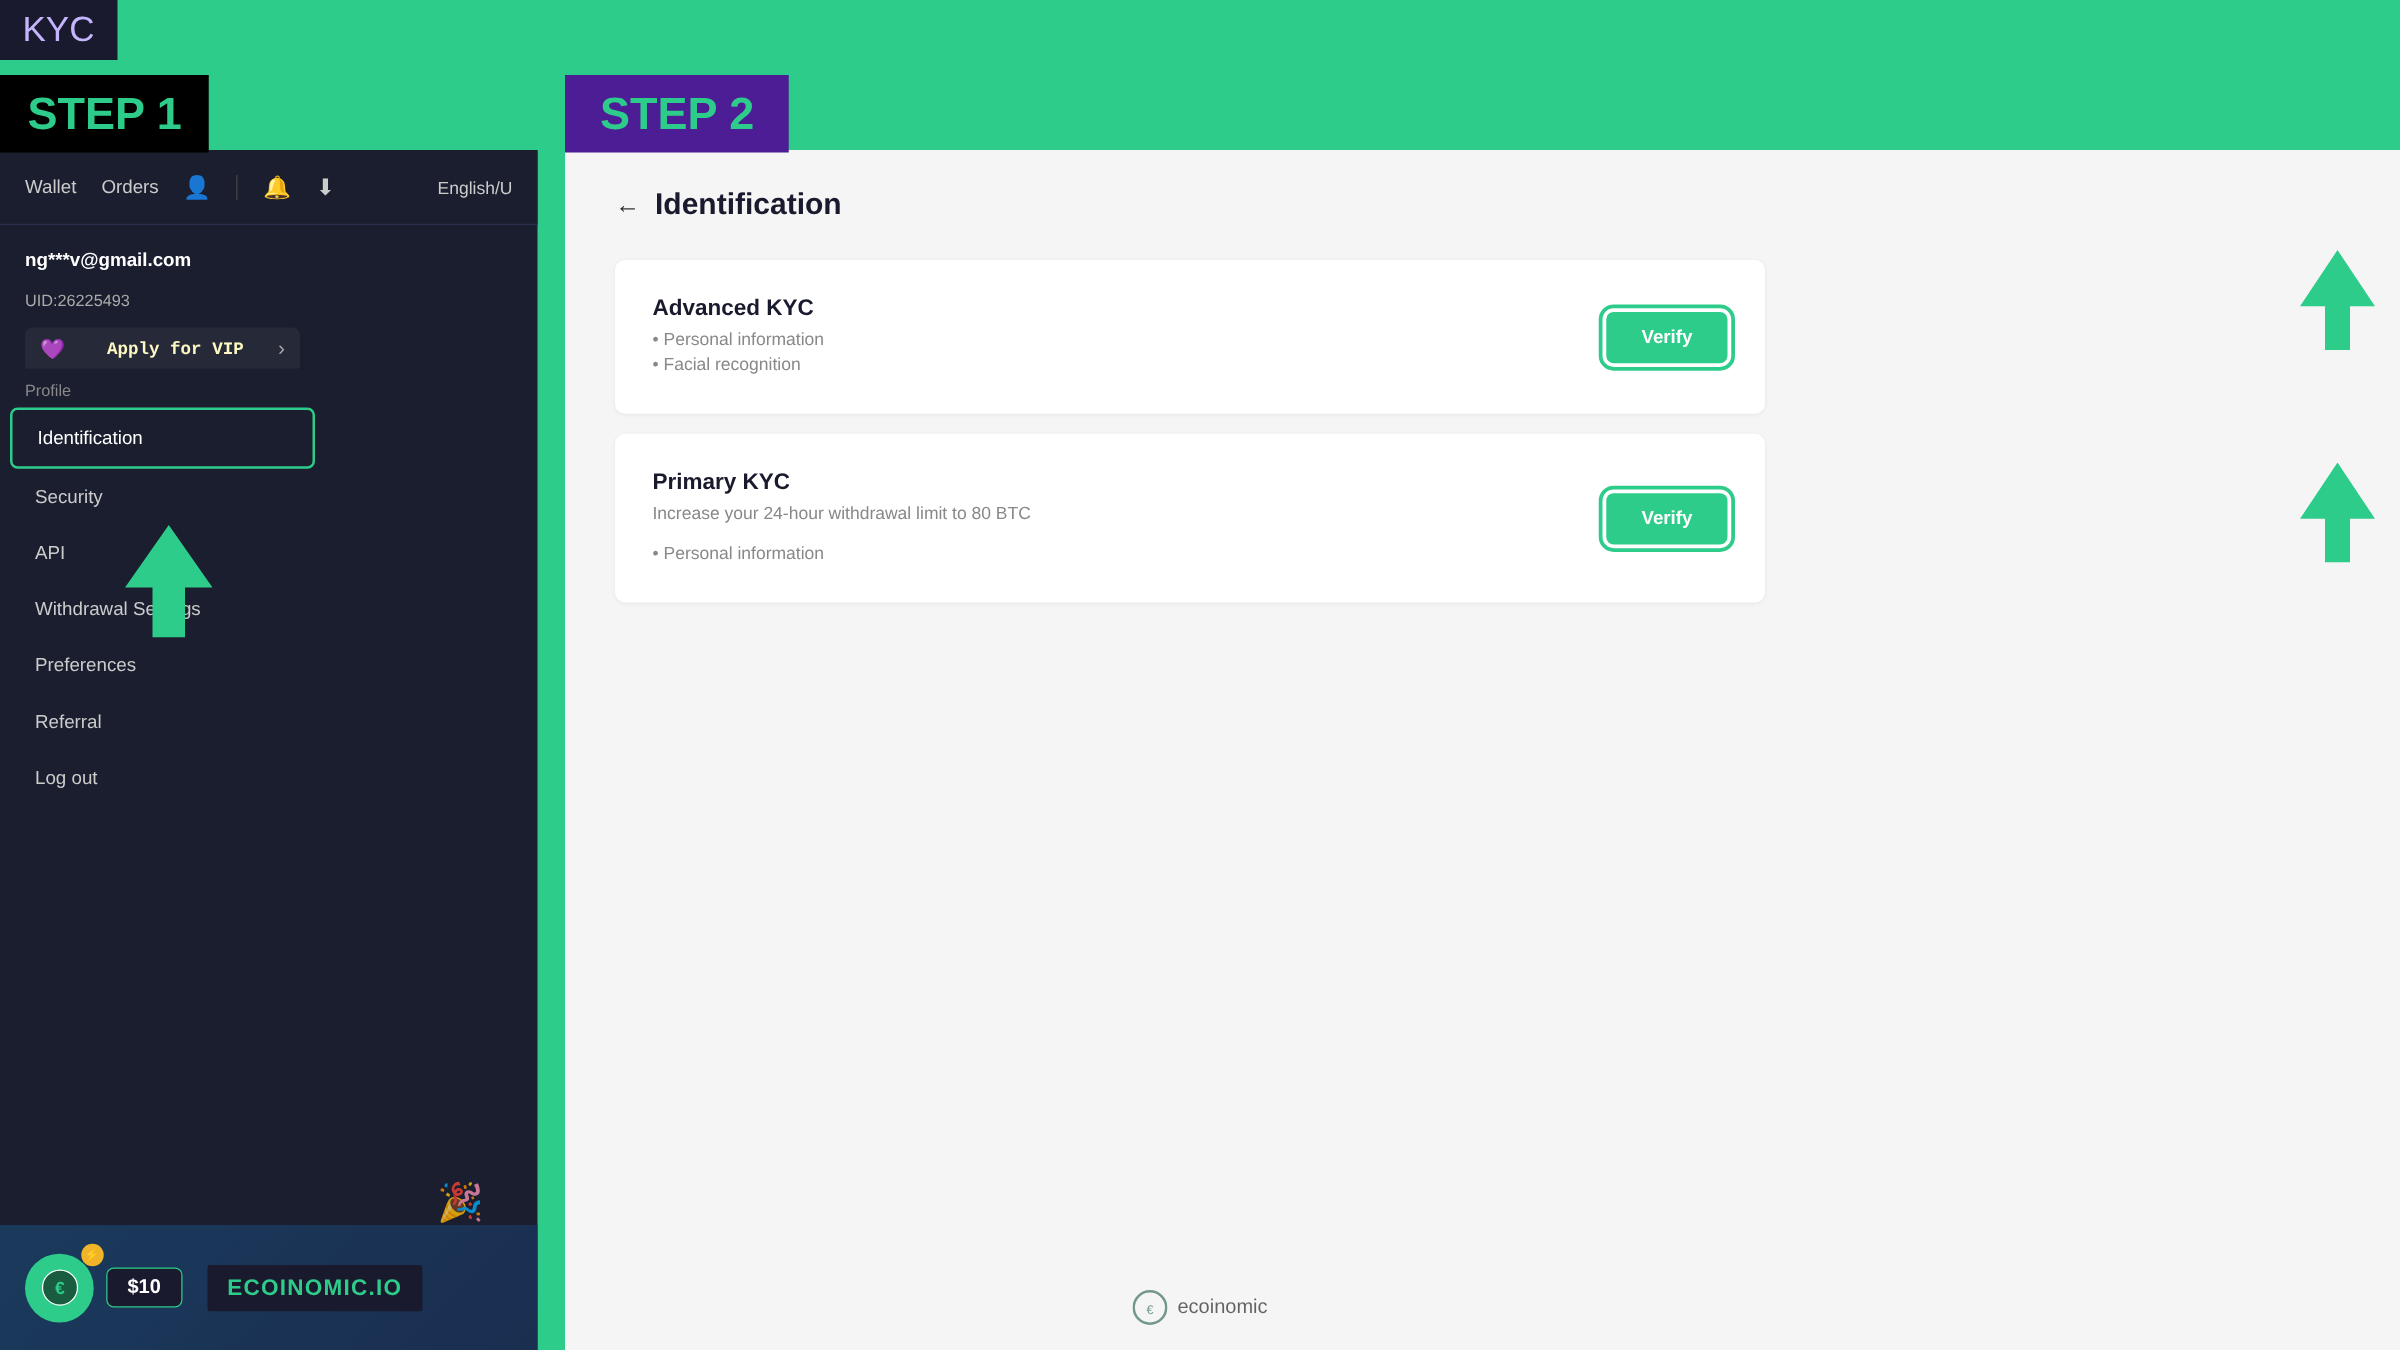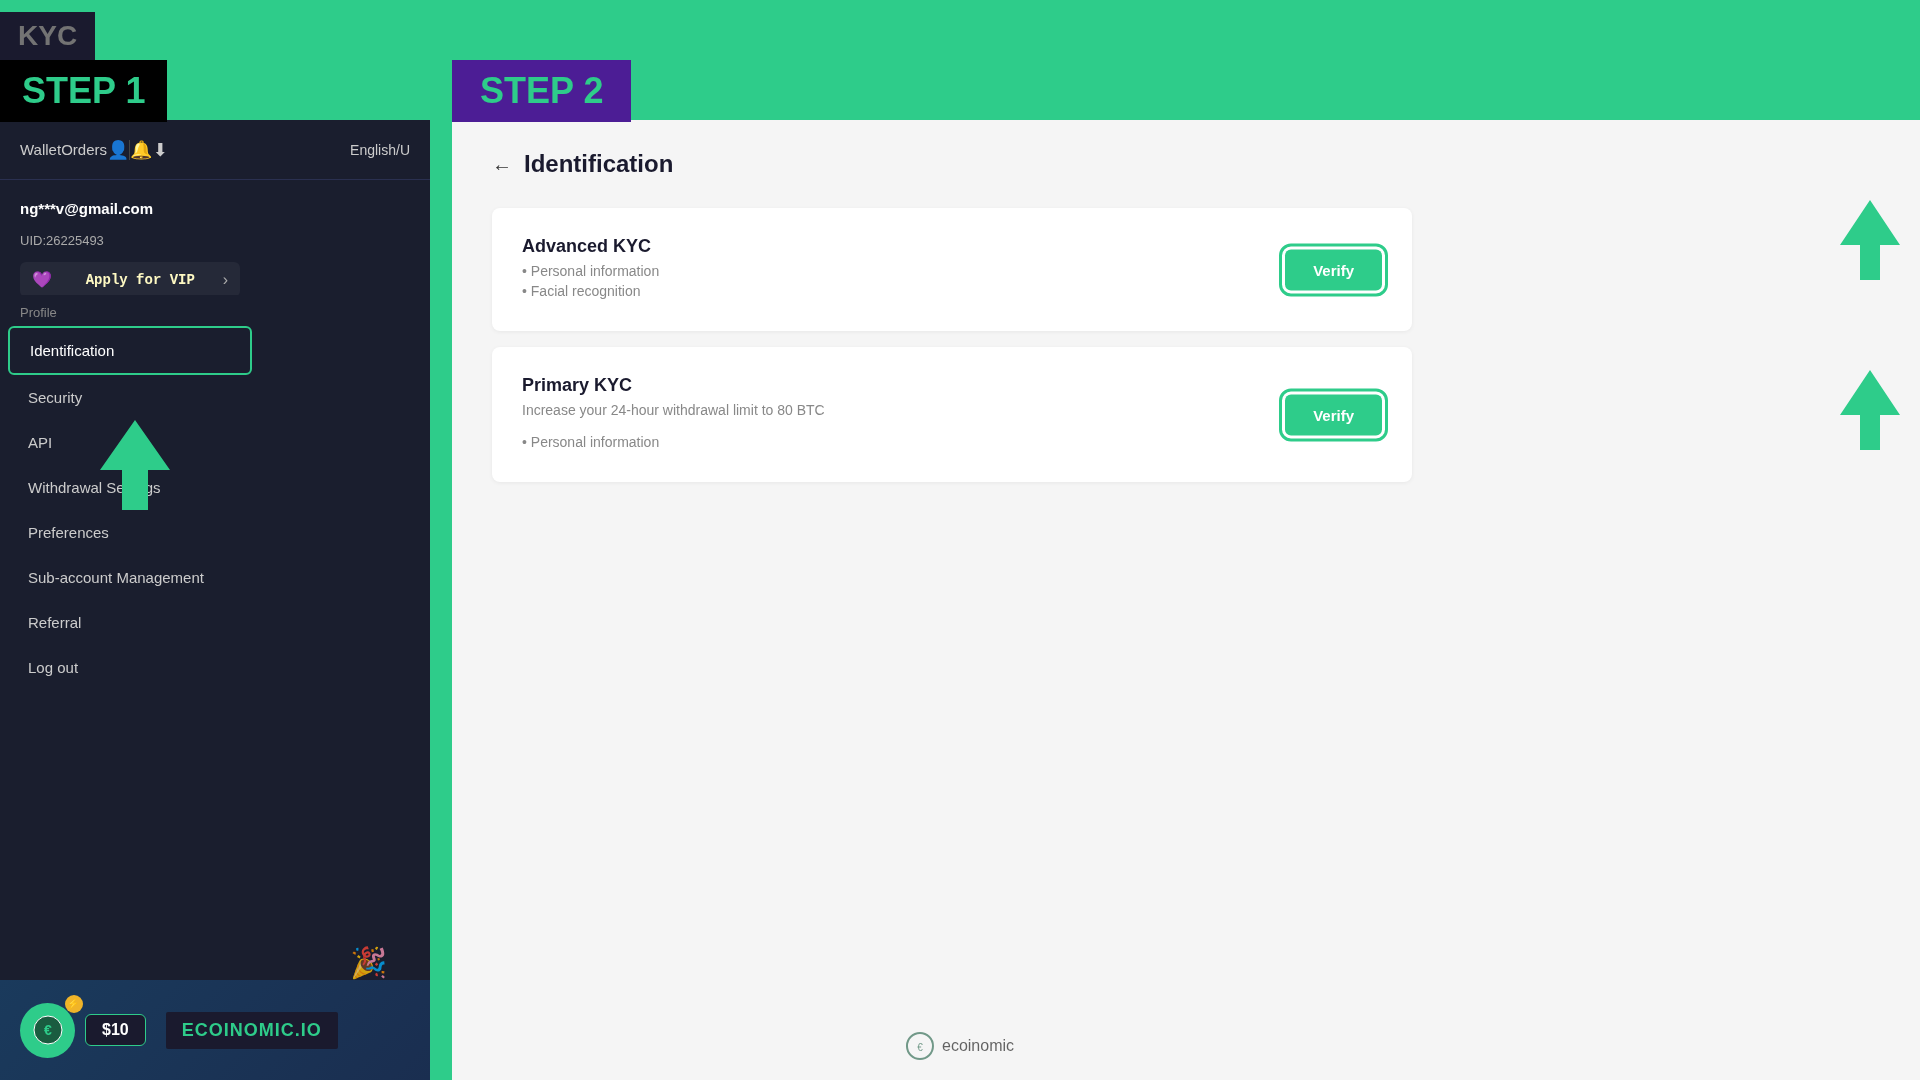--- a/index.html
+++ b/index.html
@@ -8,26 +8,26 @@
       height: 1080px;
       background-color: #2ecc8a;
       font-family: -apple-system, BlinkMacSystemFont, 'Segoe UI', sans-serif;
       overflow: hidden;
       position: relative;
     }
 
     
     .kyc-badge {
       position: absolute;
-      top: 12px;
+      top: 0;
       left: 0;
       background: #1a1a2e;
-      color: #737373;
+      color: #c4b5fd;
       font-size: 28px;
-      font-weight: 700;
+      font-weight: 400;
       padding: 8px 18px;
       z-index: 100;
     }
 
     
     .step1-badge {
       position: absolute;
       top: 60px;
       left: 0;
       background: #000000;
@@ -66,20 +66,21 @@
     .top-nav {
       position: absolute;
       top: 120px;
       left: 0;
       width: 430px;
       height: 60px;
       background: #1a1e2e;
       display: flex;
       align-items: center;
       padding: 0 20px;
+      gap: 20px;
       border-bottom: 1px solid #2a3050;
       z-index: 20;
     }
     .nav-item {
       color: #ccc;
       font-size: 15px;
       cursor: pointer;
     }
     .nav-divider {
       width: 1px;
@@ -385,21 +386,20 @@
   </div>
 </div>
 
 <div class="profile-section">
   <div class="section-label">Profile</div>
   <div class="menu-item active">Identification</div>
   <div class="menu-item">Security</div>
   <div class="menu-item">API</div>
   <div class="menu-item">Withdrawal Settings</div>
   <div class="menu-item">Preferences</div>
-  <div class="menu-item">Sub-account Management</div>
   <div class="menu-item">Referral</div>
   <div class="menu-item">Log out</div>
 </div>
 
 <div class="sidebar-arrow">
   <svg class="sidebar-arrow-svg" viewBox="0 0 70 90" fill="none" xmlns="http://www.w3.org/2000/svg">
     <polygon points="35,0 70,50 48,50 48,90 22,90 22,50 0,50" fill="#2ecc8a"></polygon>
   </svg>
 </div>
 

